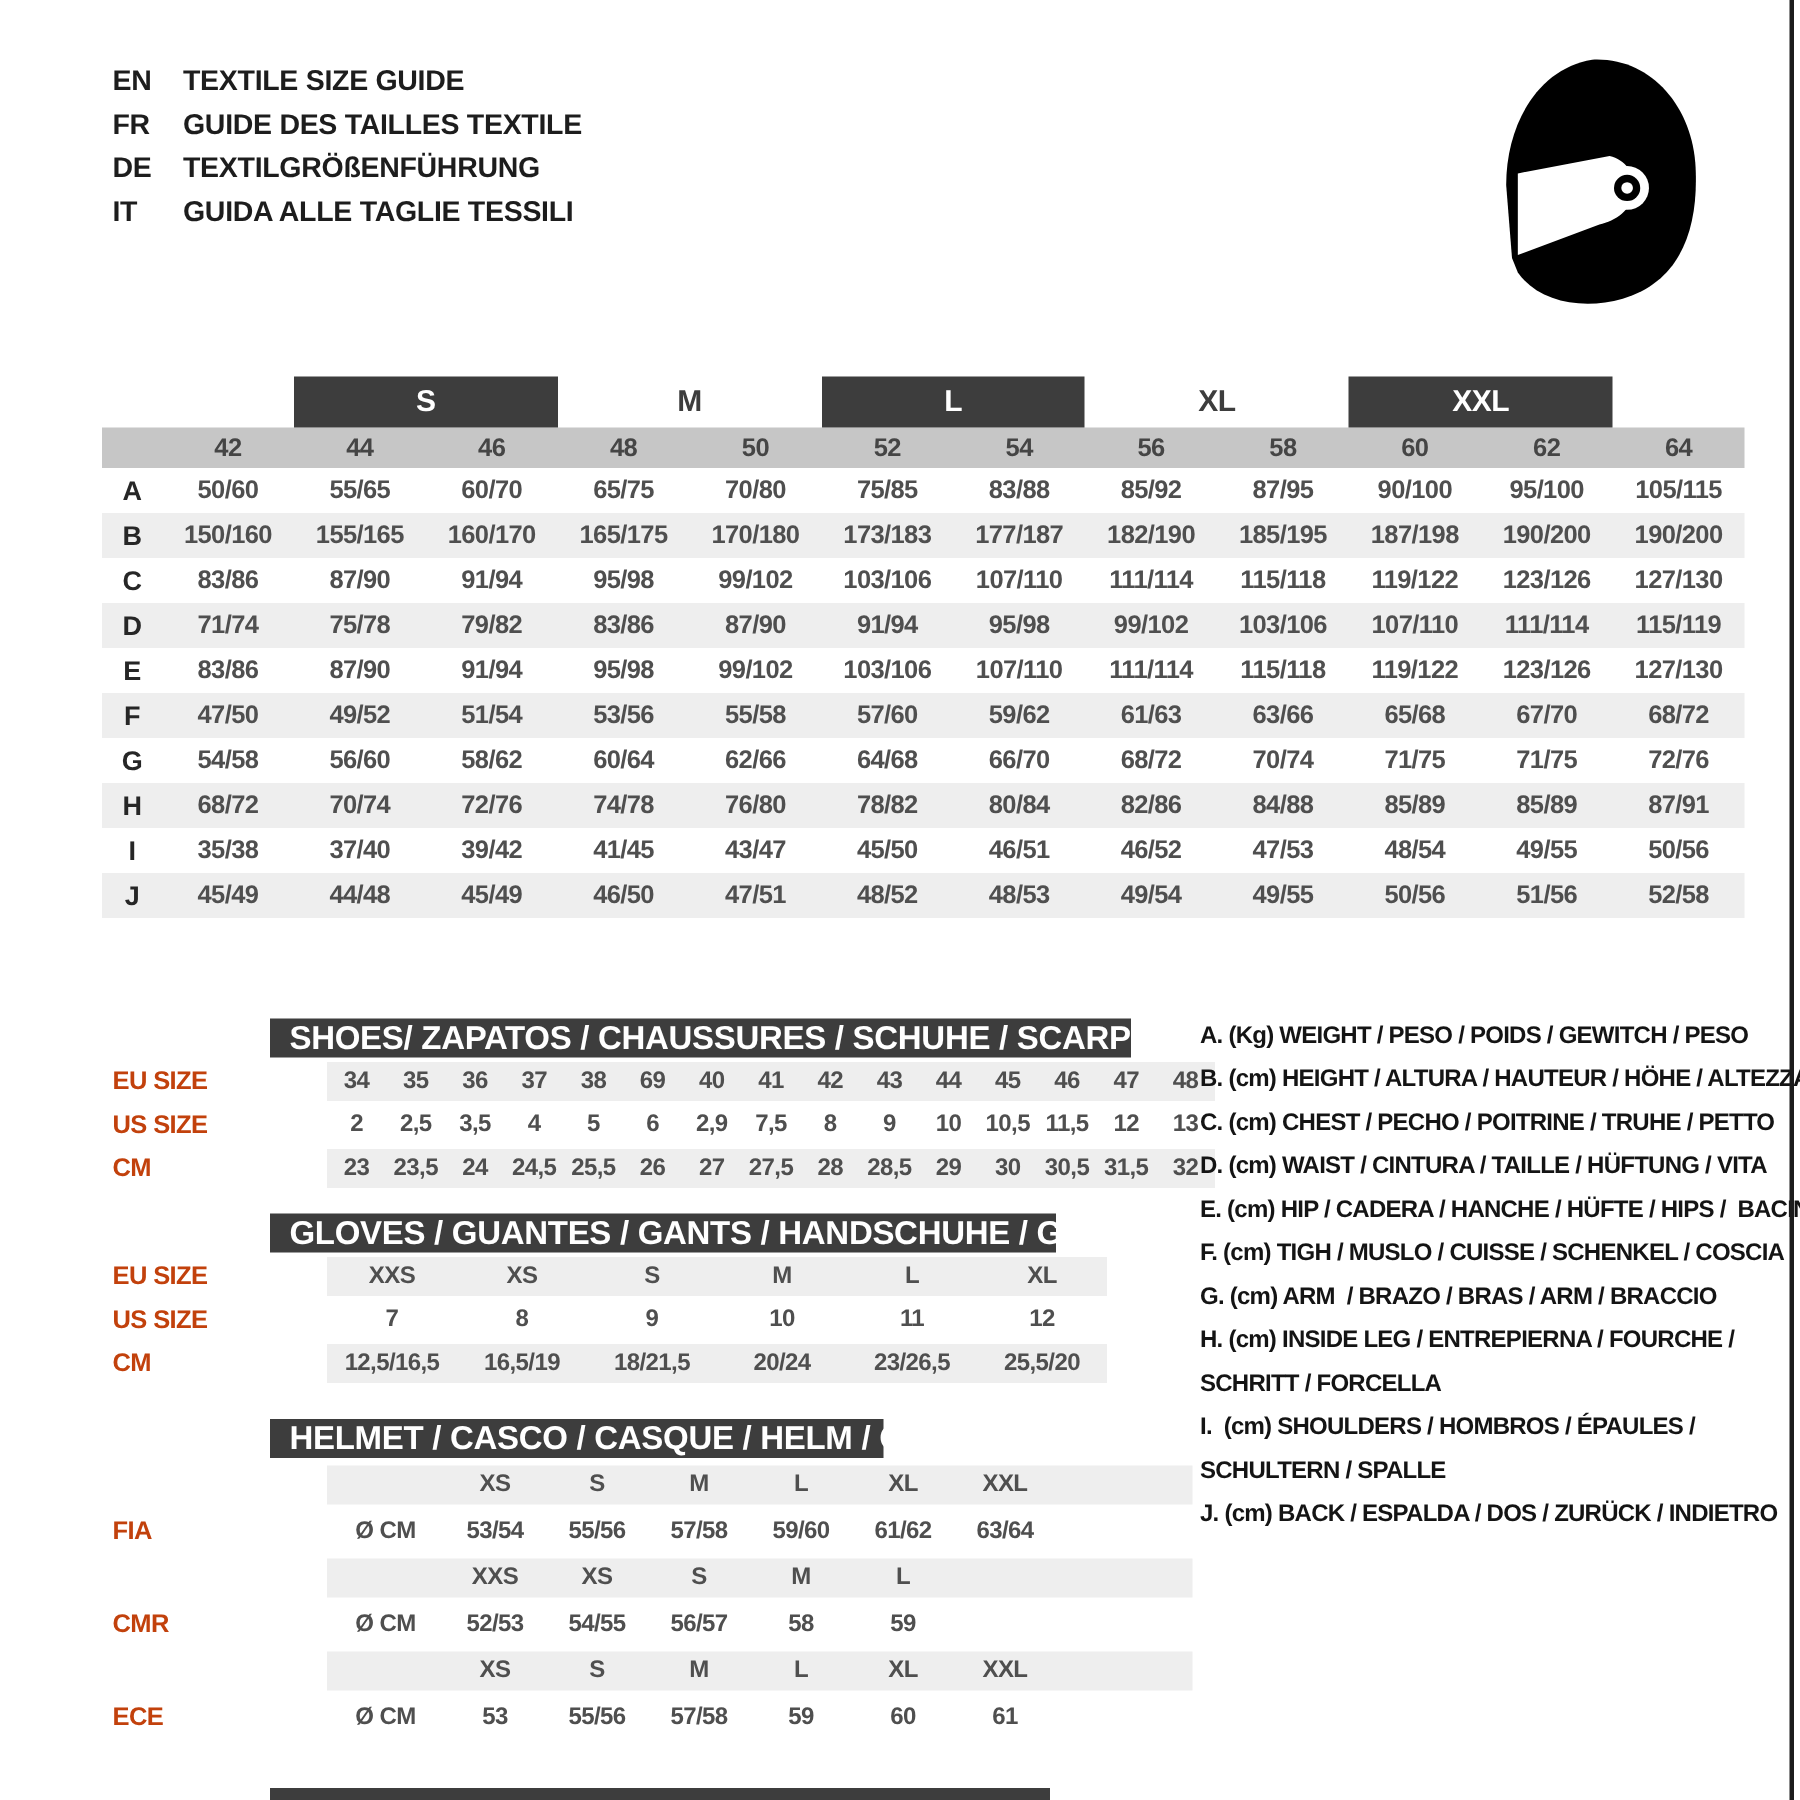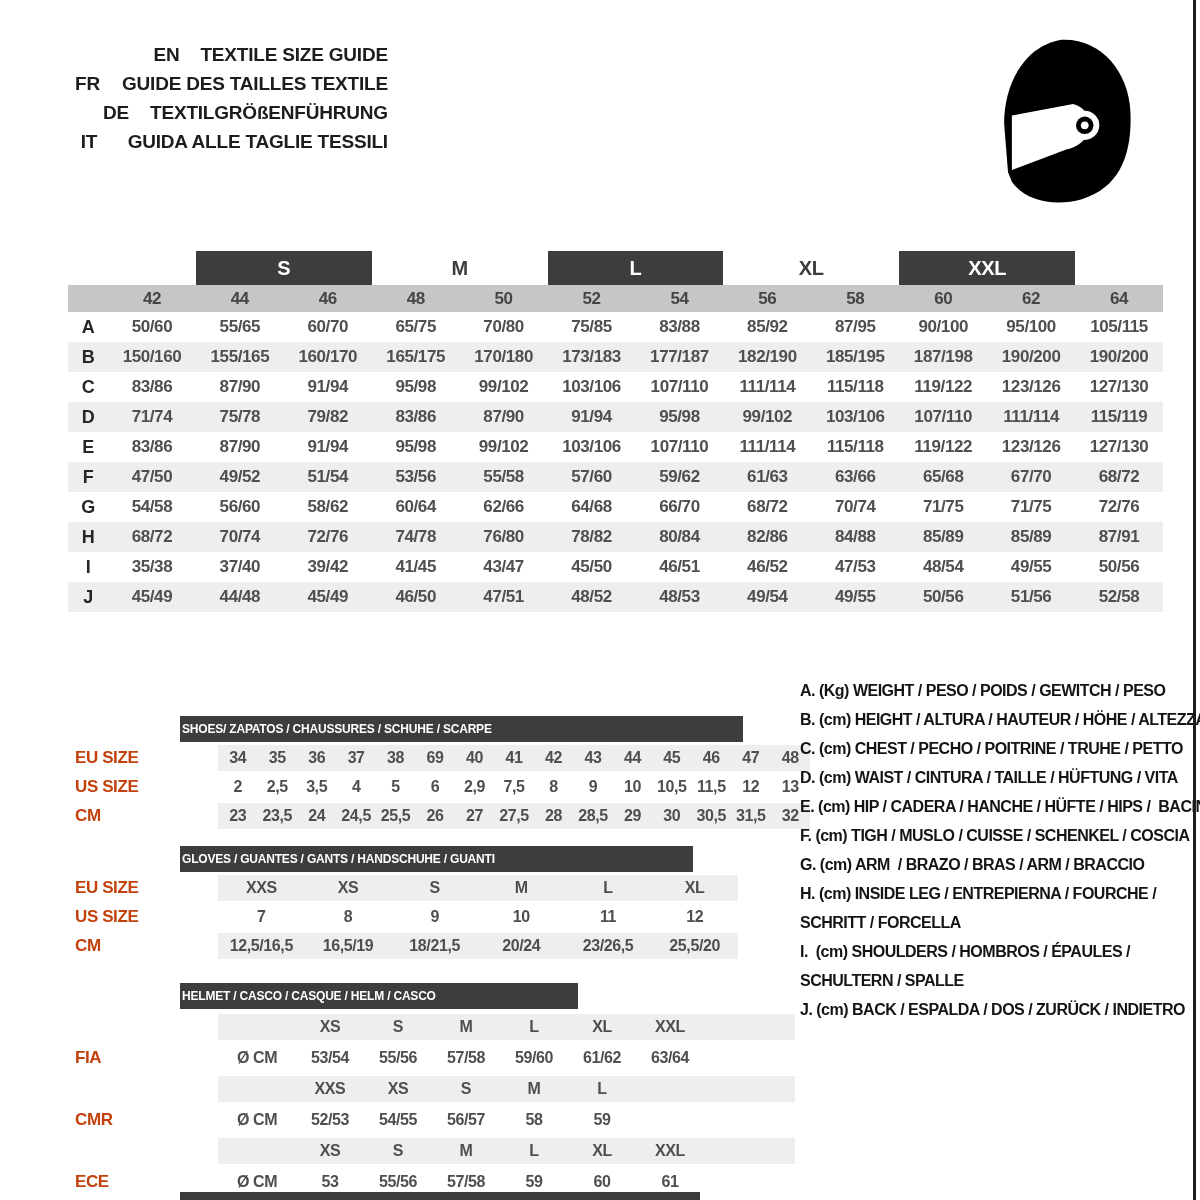--- a/index.html
+++ b/index.html
@@ -1,21 +1,21 @@
 <!DOCTYPE html>
 <html><head>
 <meta charset="utf-8">
 <style>
   html,body{margin:0;padding:0;}
   body{width:1200px;height:1200px;background:#fff;font-family:"Liberation Sans",sans-serif;font-weight:700;color:#262626;}
   .canvas{position:absolute;left:0;top:0;width:1200px;height:1200px;overflow:hidden;background:#fff;}
 
   
   .langs{position:absolute;left:75px;top:40px;}
-  .lang-row{display:flex;height:29px;align-items:center;font-size:19px;letter-spacing:-0.2px;color:#1d1d1d;justify-content:flex-end;}
+  .lang-row{display:flex;height:29px;align-items:center;font-size:19px;letter-spacing:-0.2px;color:#1d1d1d;}
   .lang-code{width:47px;}
 
   
   .helmet-svg{position:absolute;left:978px;top:34px;}
 
   
   .main{position:absolute;left:68px;top:251px;width:1095px;}
   .grid13{display:grid;grid-template-columns:40px repeat(12,1fr);}
   .band-row{height:34px;}
   .band{display:flex;align-items:center;justify-content:center;font-size:20px;color:#3d3d3d;letter-spacing:-0.3px;}
@@ -25,21 +25,21 @@
   .numband .cell{color:#454545;}
   .trow{height:30px;}
   .trow.shade{background:#eee;}
   .letter-cell{color:#262626;font-size:18px;}
 
   
   .section{position:absolute;left:75px;}
   .srow{display:flex;margin-bottom:3px;}
   .helmet-sec .srow{margin-bottom:5px;}
   .srow-label{width:105px;height:26px;display:flex;align-items:center;font-size:17px;letter-spacing:-0.4px;color:#c2410c;white-space:nowrap;}
-  .bar-title{height:26px;background:#3d3d3d;color:#fff;display:flex;align-items:center;padding-left:2px;font-size:12px;letter-spacing:-0.2px;white-space:nowrap;margin-top:37px;}
+  .bar-title{height:26px;background:#3d3d3d;color:#fff;display:flex;align-items:center;padding-left:13px;font-size:22px;letter-spacing:-0.2px;white-space:nowrap;}
   .shoes-sec .bar-title{width:561px;}
   .gloves-sec .bar-title{width:511px;}
   .helmet-sec .bar-title{width:396px;}
   .vals{display:grid;height:26px;margin-left:38px;}
   .vals.shade{background:#eee;}
   .shoes-grid{grid-template-columns:repeat(15,1fr);width:592px;}
   .gloves-grid{grid-template-columns:repeat(6,1fr);width:520px;}
   .helmet-grid{grid-template-columns:78px repeat(6,68px) 1fr;width:577px;}
   .vals .cell{font-size:16px;}
 

